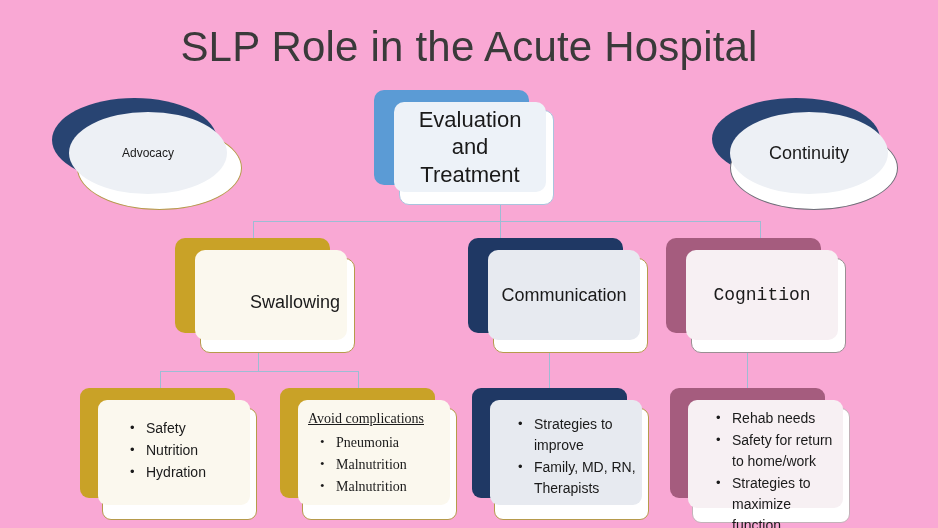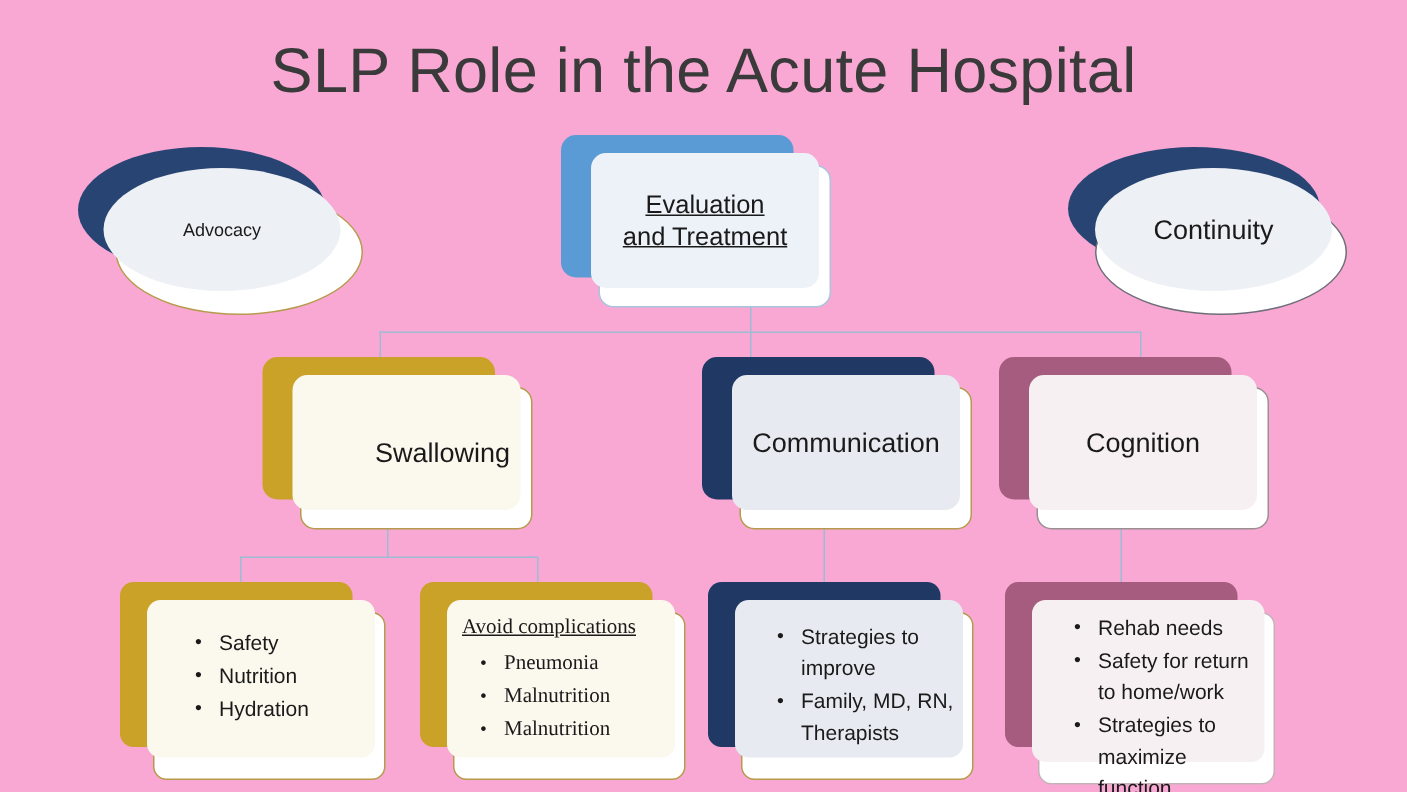--- a/index.html
+++ b/index.html
@@ -143,38 +143,38 @@
     <div class="layer back ell" style="left:0; top:0; width:168px; height:82px; background:#284472;"></div>
     <div class="layer outline ell" style="left:18px; top:28px; width:168px; height:84px; border:1px solid #6e6e78; background:#ffffff;"></div>
     <div class="layer front ell" style="left:18px; top:14px; width:158px; height:82px; background:#EDF0F5;"></div>
     <div class="label" style="left:18px; top:14px; width:158px; height:82px; font-size:18px;">Continuity</div>
   </div>
 
   <div class="shape" style="left:374px; top:90px; width:180px; height:115px;">
     <div class="layer back rrect" style="left:0; top:0; width:155px; height:95px; background:#5B9BD5;"></div>
     <div class="layer outline rrect" style="left:25px; top:20px; width:155px; height:95px; border:1px solid #A9C4DE; background:#ffffff;"></div>
     <div class="layer front rrect" style="left:20px; top:12px; width:152px; height:90px; background:#EDF2F8;"></div>
-    <div class="label" style="left:20px; top:12px; width:152px; height:90px; font-size:17px; padding:0 20px;text-decoration:underline;">Evaluation and Treatment</div>
+    <div class="label" style="left:20px; top:12px; width:152px; height:90px; font-size:22px; padding:0 20px;">Evaluation and Treatment</div>
   </div>
 
   <div class="shape" style="left:175px; top:238px; width:180px; height:115px;">
     <div class="layer back rrect" style="left:0; top:0; width:155px; height:95px; background:#C9A227;"></div>
     <div class="layer outline rrect" style="left:25px; top:20px; width:155px; height:95px; border:1px solid #B69B4C; background:#ffffff;"></div>
     <div class="layer front rrect" style="left:20px; top:12px; width:152px; height:90px; background:#FBF8EE;"></div>
     <div class="label" style="left:20px; top:12px; width:152px; height:104px; font-size:18px;margin-left:24px;">Swallowing</div>
   </div>
 
   <div class="shape" style="left:468px; top:238px; width:180px; height:115px;">
     <div class="layer back rrect" style="left:0; top:0; width:155px; height:95px; background:#1F3864;"></div>
     <div class="layer outline rrect" style="left:25px; top:20px; width:155px; height:95px; border:1px solid #B69B4C; background:#ffffff;"></div>
     <div class="layer front rrect" style="left:20px; top:12px; width:152px; height:90px; background:#E7EAF0;"></div>
     <div class="label" style="left:20px; top:12px; width:152px; height:90px; font-size:18px;">Communication</div>
   </div>
 
-  <div class="shape" style="left:666px; top:238px; width:180px; height:115px;">
+  <div class="shape" style="left:666px; top:238px; width:180px; height:115px;font-family:Liberation Mono, monospace;">
     <div class="layer back rrect" style="left:0; top:0; width:155px; height:95px; background:#A55C7E;"></div>
     <div class="layer outline rrect" style="left:25px; top:20px; width:155px; height:95px; border:1px solid #9a8f93; background:#ffffff;"></div>
     <div class="layer front rrect" style="left:20px; top:12px; width:152px; height:90px; background:#F7F0F3;"></div>
     <div class="label" style="left:20px; top:12px; width:152px; height:90px; font-size:18px;">Cognition</div>
   </div>
 
   <div class="shape" style="left:80px; top:388px; width:180px; height:132px;">
     <div class="layer back rrect-sm" style="left:0; top:0; width:155px; height:110px; background:#C9A227;"></div>
     <div class="layer outline rrect-sm" style="left:22px; top:20px; width:155px; height:112px; border:1px solid #B69B4C; background:#ffffff;"></div>
     <div class="layer front rrect-sm" style="left:18px; top:12px; width:152px; height:105px; background:#FBF8EE;"></div>

